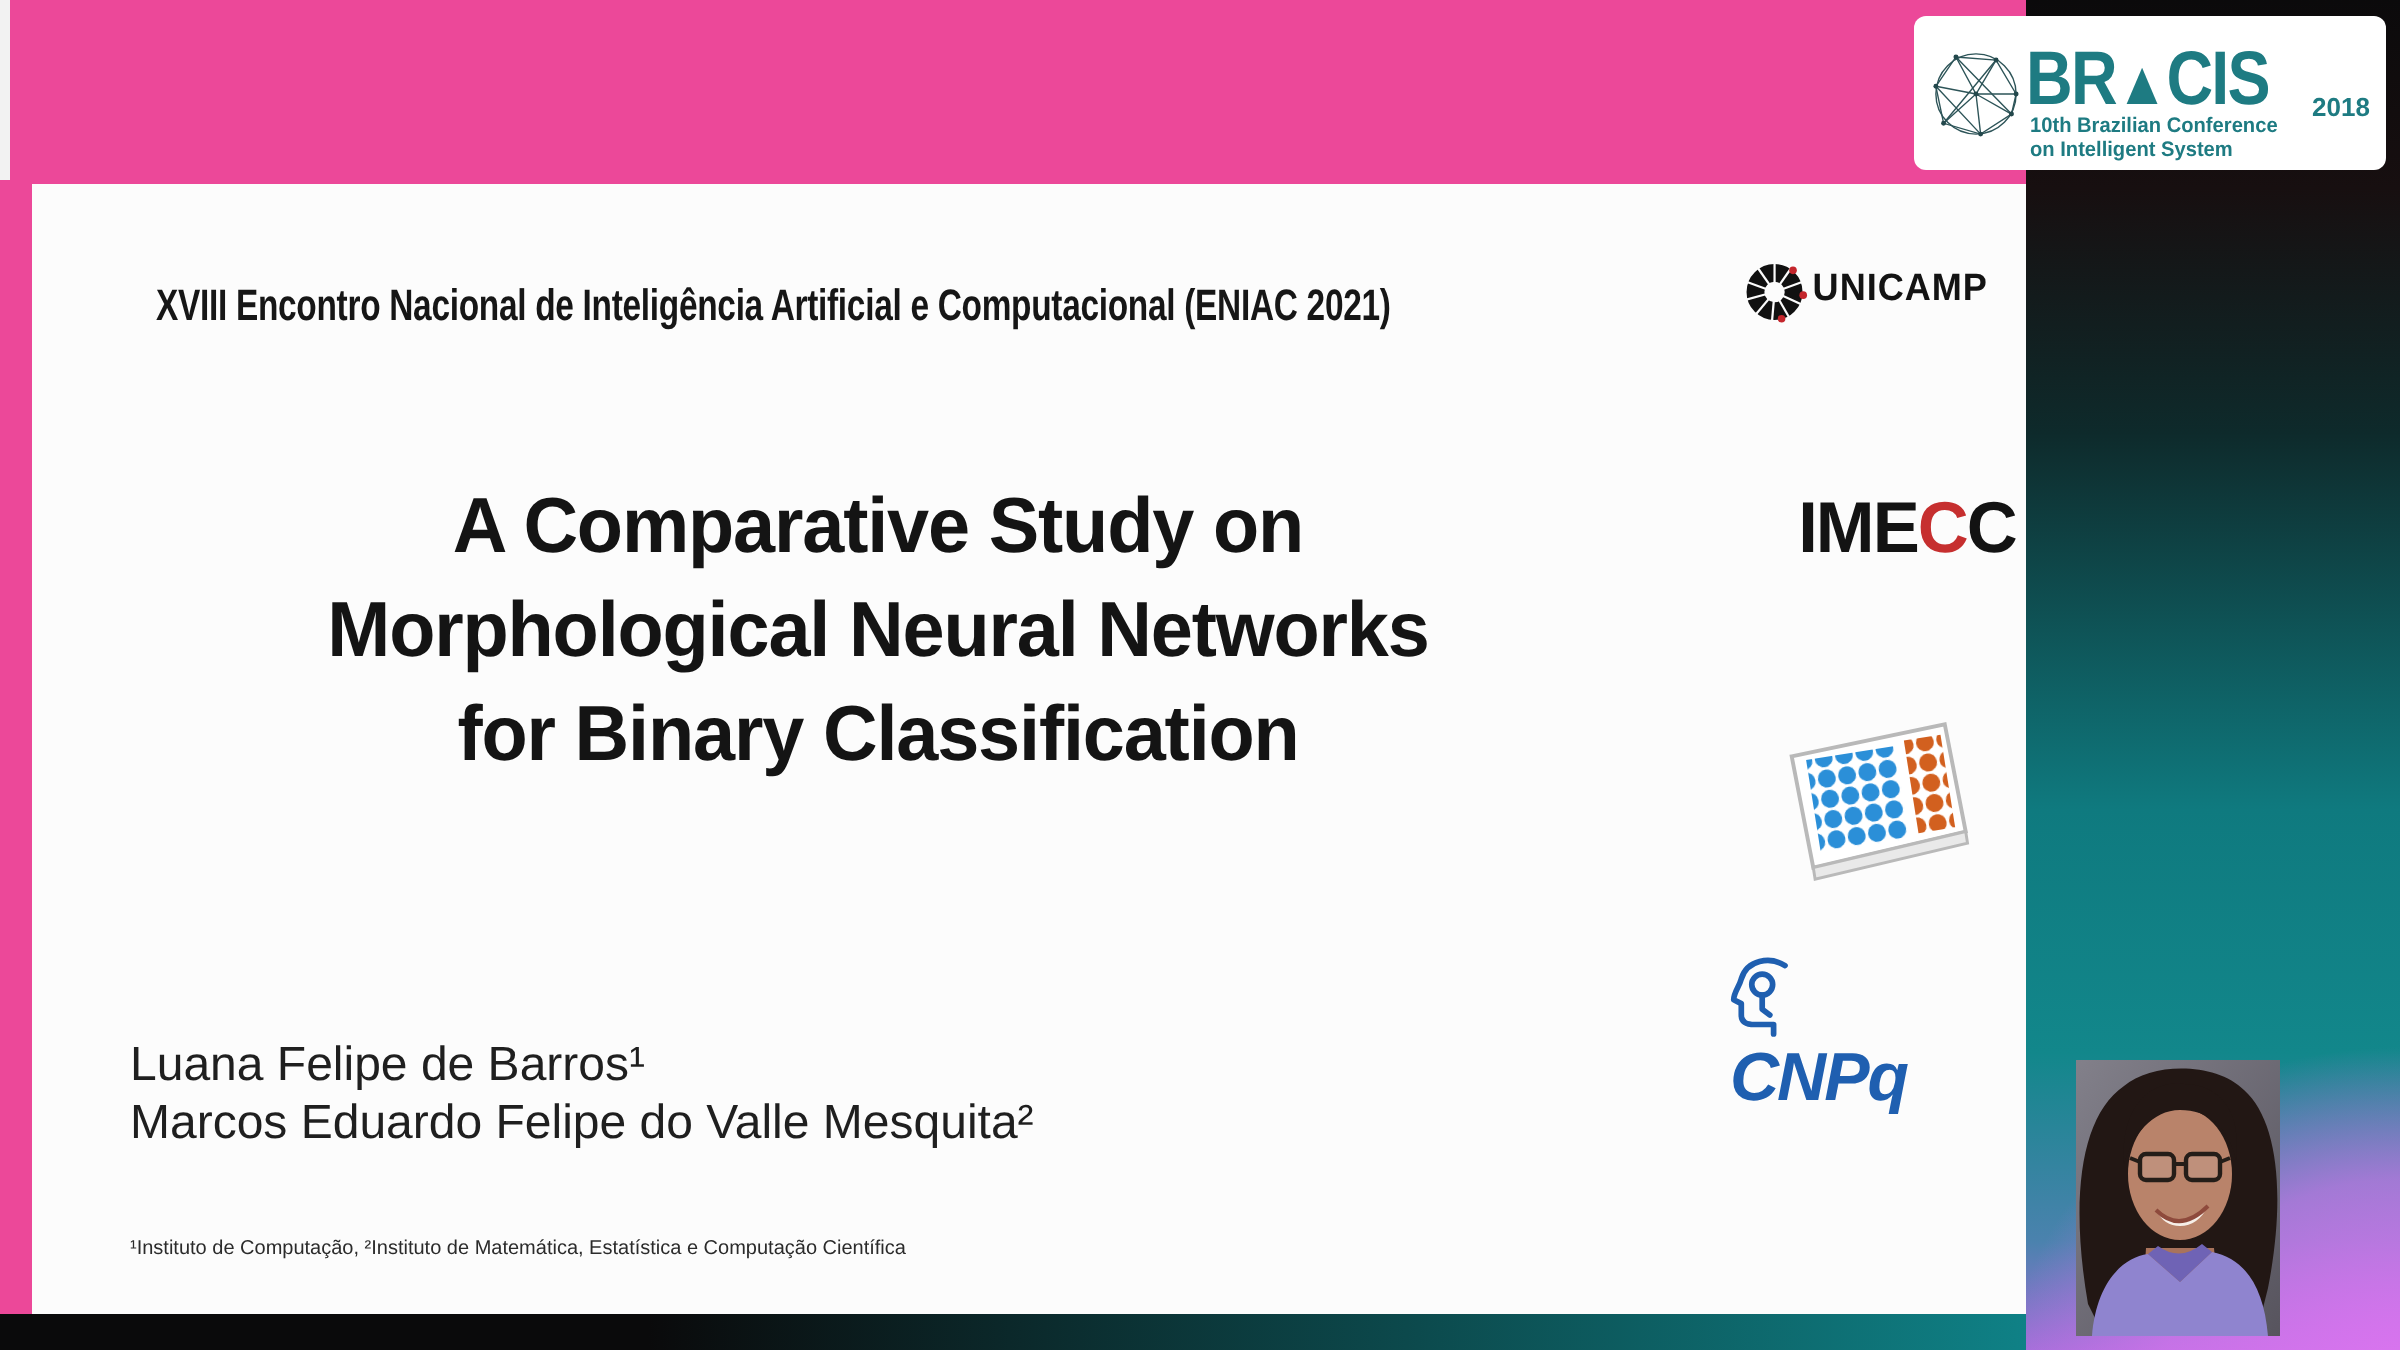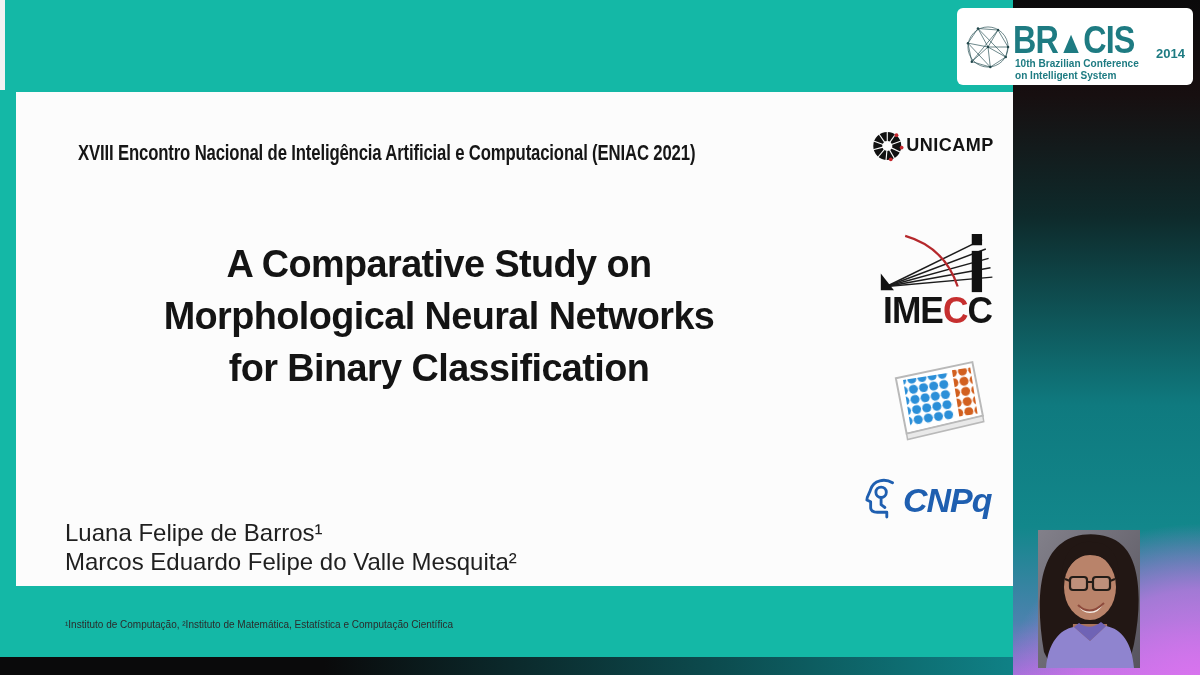--- a/index.html
+++ b/index.html
@@ -1,49 +1,49 @@
 <!DOCTYPE html>
 <html><head>
 <meta charset="utf-8">
 <style>
   html,body{margin:0;padding:0;background:#070708;}
   .stage{position:relative;width:1200px;height:675px;overflow:hidden;
          font-family:"Liberation Sans",sans-serif;
-         background:#14b8a6;}
+         background:#ec4899;}
   
   .bg-right{position:absolute;left:1013px;top:0;width:187px;height:675px;
     background:
       radial-gradient(260px 220px at 100% 102%, #da74ef 0%, rgba(218,116,239,0.65) 45%, rgba(218,116,239,0) 75%),
       linear-gradient(180deg,#0b0a0b 0%, #170f10 14%, #0e2a2b 32%, #0f7a7f 60%, #12878b 78%, #4b82ae 92%, #a46fd9 100%);}
   
   .bg-bottom{position:absolute;left:0;top:657px;width:1013px;height:18px;
     background:linear-gradient(90deg,#0a0a0b 0%, #0a0a0b 32%, #0c4a4d 70%, #0f8186 100%);}
   .partial-edge{position:absolute;left:0;top:0;width:5px;height:90px;background:#f2f2f2;}
 
   
-  .slide{position:absolute;left:16px;top:92px;width:997px;height:494px;background:#fcfcfc;}
+  .slide{position:absolute;left:16px;top:92px;width:997px;height:565px;background:#fcfcfc;}
   .conf-header{position:absolute;left:62px;top:48px;white-space:nowrap;
     font-size:22px;font-weight:700;color:#161616;letter-spacing:-0.2px;
     transform:scaleX(0.76);transform-origin:0 50%;}
   .slide-title{position:absolute;left:8px;top:146px;width:830px;text-align:center;
     font-size:39px;line-height:52px;font-weight:700;color:#141414;letter-spacing:-0.6px;
     transform:scaleX(0.97);transform-origin:50% 0;}
   .authors{position:absolute;left:49px;top:427px;font-size:24px;line-height:28.5px;color:#1f1f1f;}
   .affiliations{position:absolute;left:49px;top:524px;font-size:10px;line-height:18px;color:#2b2b2b;}
 
   
   .logo-unicamp{position:absolute;left:856px;top:14px;width:124px;display:flex;flex-direction:row;align-items:center;}
   .unicamp-label{font-size:19px;font-weight:700;color:#131313;letter-spacing:0.5px;margin-top:-2px;
     transform:scaleX(0.95);}
-  .logo-imecc{position:absolute;left:858px;top:142px;width:128px;display:flex;flex-direction:column;align-items:center;}
+  .logo-imecc{position:absolute;left:858px;top:142px;width:128px;display:flex;flex-direction:row;align-items:center;gap:24px;}
   .imecc-label{font-size:36px;font-weight:700;color:#131313;letter-spacing:-1px;line-height:34px;
     transform:scaleX(0.98);}
   .imecc-red{color:#c62f2f;}
   .logo-ic{position:absolute;left:874px;top:268px;width:98px;height:82px;}
-  .logo-cnpq{position:absolute;left:848px;top:384px;display:flex;align-items:flex-end;}
+  .logo-cnpq{position:absolute;left:848px;top:384px;display:flex;align-items:flex-start;flex-direction:column;}
   .cnpq-label{font-size:34px;font-weight:700;font-style:italic;color:#1f5fb0;letter-spacing:-1px;margin-left:1px;}
 
   
   .bracis-badge{position:absolute;left:957px;top:8px;width:236px;height:77px;background:#ffffff;border-radius:6px;}
   .bracis-word{position:absolute;left:56px;top:12px;font-size:38px;font-weight:700;color:#1e7b82;
     letter-spacing:-1px;transform:scaleX(0.85);transform-origin:0 0;white-space:nowrap;line-height:40px;}
   .bracis-a{font-size:31px;}
   .bracis-year{position:absolute;left:199px;top:38px;font-size:13px;font-weight:700;color:#1e7b82;}
   .bracis-sub{position:absolute;left:58px;top:50px;font-size:10.5px;line-height:11.5px;font-weight:700;
     color:#1e7b82;transform:scaleX(0.96);transform-origin:0 0;white-space:nowrap;}
@@ -74,21 +74,21 @@
           <circle cx="48" cy="13" r="1.6"></circle>
           <circle cx="22" cy="11" r="1.6"></circle>
         <circle cx="9" cy="30" r="1.6"></circle>
           <circle cx="14" cy="54" r="1.6"></circle>
           <circle cx="38" cy="61" r="1.6"></circle>
         <circle cx="58" cy="48" r="1.6"></circle>
           <circle cx="35" cy="35" r="1.6"></circle>
       </g>
     </svg>
     <div class="bracis-word"><span>BR</span><span class="bracis-a">▲</span><span>CIS</span></div>
-    <div class="bracis-year">2014</div>
+    <div class="bracis-year">2018</div>
     <div class="bracis-sub">
       <div>10th Brazilian Conference</div>
       <div>on Intelligent System</div>
     </div>
   </div>
 
   <div class="slide">
 
     <div class="conf-header">XVIII Encontro Nacional de Inteligência Artificial e Computacional (ENIAC 2021)</div>
 

